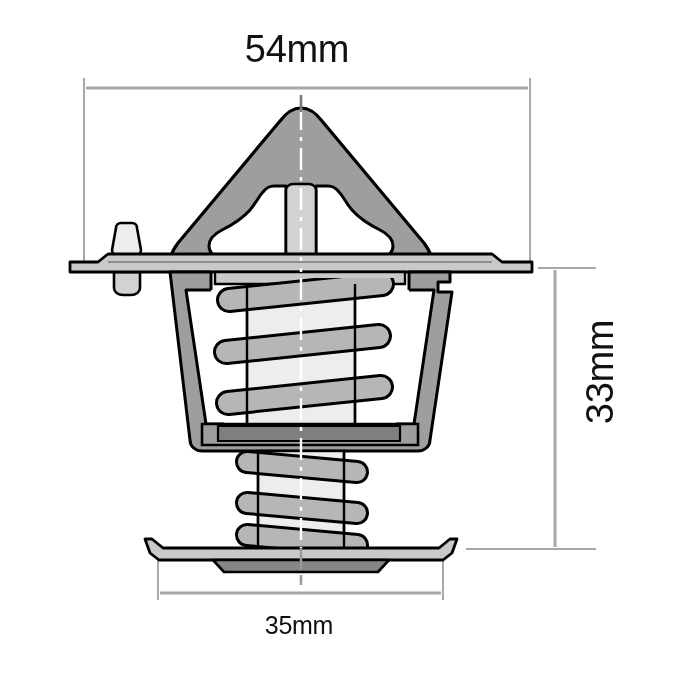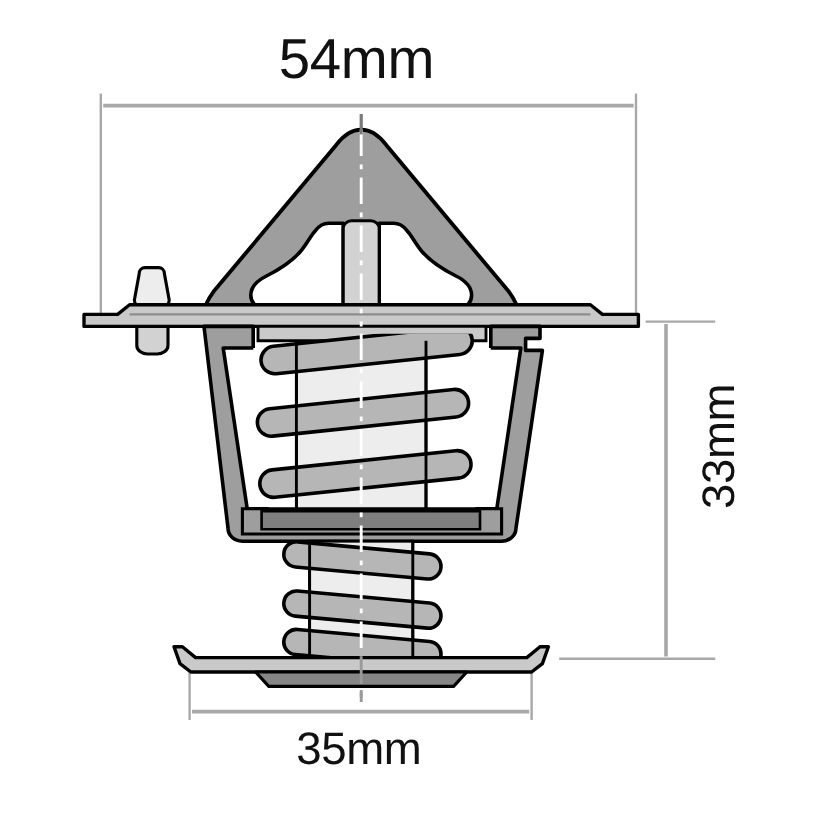--- a/index.html
+++ b/index.html
@@ -35,29 +35,29 @@
     font-weight: 400;
     letter-spacing: -0.3px;
     white-space: nowrap;
     user-select: none;
   }
   #dim-label-width {
     left: 0;
     top: 27px;
     width: 594px;
     text-align: center;
-    font-size: 47px;
+    font-size: 38px;
     line-height: 44px;
   }
   #dim-label-base {
     left: 154px;
     top: 603px;
     width: 290px;
     text-align: center;
-    font-size: 38px;
+    font-size: 25px;
     line-height: 44px;
   }
   #dim-label-height {
     left: 540px;
     top: 350px;
     width: 120px;
     text-align: center;
     font-size: 38px;
     line-height: 44px;
     transform: rotate(-90deg);

